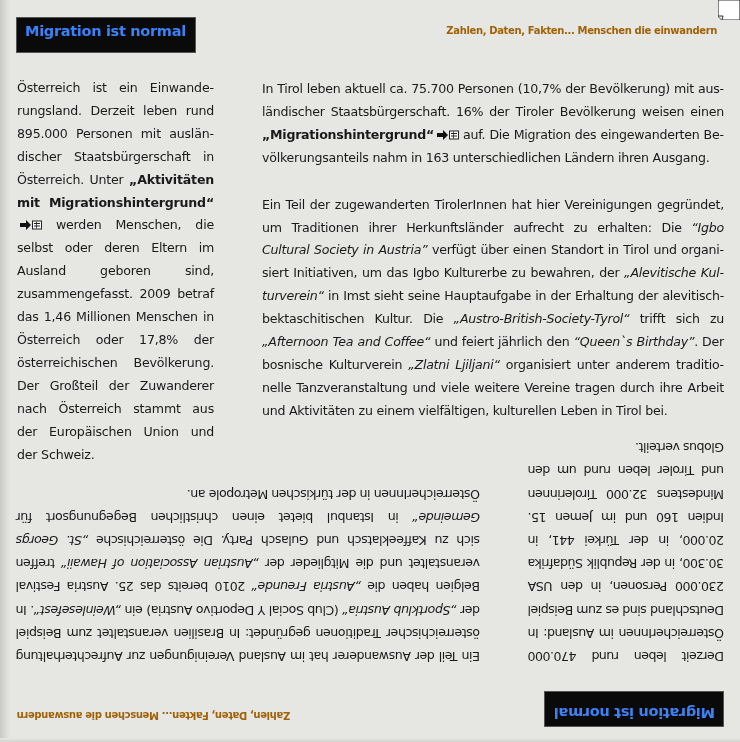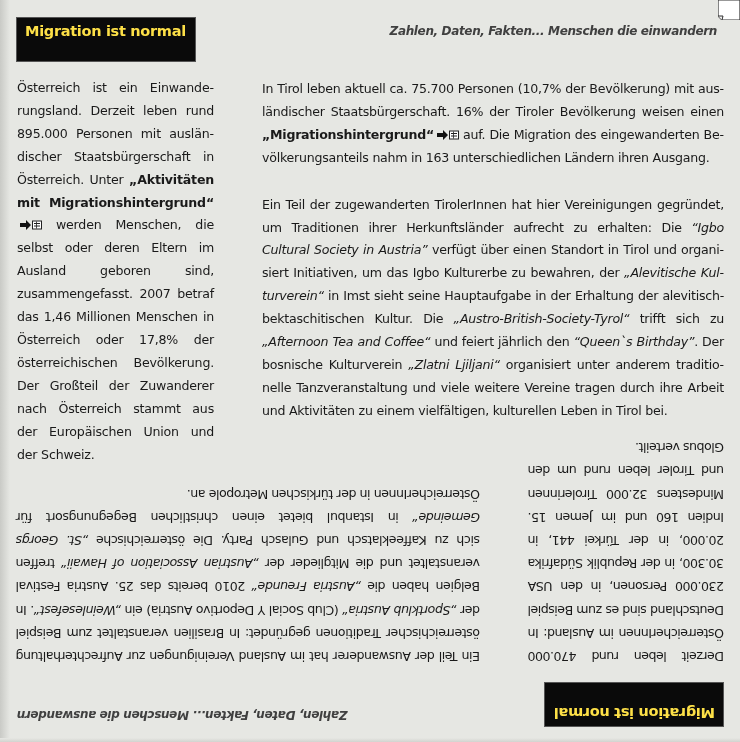--- a/index.html
+++ b/index.html
@@ -22,32 +22,32 @@
       position: absolute; right: 0; top: 0; width: 22px; height: 20px;
     }
     .half {
       position: absolute; left: 0; width: 740px; height: 371px;
     }
     .half.top { top: 0; }
     .half.bottom { top: 371px; transform: rotate(180deg); }
 
     .tag {
       position: absolute; left: 16px; top: 17px;
-      background: #0a0a0a; color: #fde047;
+      background: #0a0a0a; color: #3b82f6;
       font-family: "DejaVu Sans", sans-serif; font-weight: bold;
       font-size: 14.5px; line-height: 26px; height: 26px;
-      padding: 0 9px 17px 8px; letter-spacing: -0.3px;
+      padding: 0 9px 8px 8px; letter-spacing: -0.3px;
       white-space: nowrap;
       border: 1px solid #555;
     }
     .headline {
       position: absolute; right: 23px; top: 19px;
       font-family: "DejaVu Sans", sans-serif; font-weight: bold;
-      font-size: 12px; line-height: 24px; color: #404040;
-      letter-spacing: -0.35px; white-space: nowrap; font-style: italic;
+      font-size: 10px; line-height: 24px; color: #a16207;
+      letter-spacing: -0.35px; white-space: nowrap;
     }
     .col-left {
       position: absolute; left: 17px; top: 77px; width: 197px;
       font-size: 12.6px; line-height: 22.9px; text-align: justify;
       letter-spacing: -0.2px;
     }
     .col-right {
       position: absolute; left: 262px; top: 78px; width: 462px;
       font-size: 12.6px; line-height: 22.9px; text-align: justify;
       letter-spacing: -0.25px;
@@ -77,21 +77,21 @@
   <div class="tag">Migration ist normal</div>
   <div class="headline">Zahlen, Daten, Fakten... Menschen die einwandern</div>
 
   <div class="col-left">
     <p><span>Österreich ist ein Einwande­rungsland. Derzeit leben rund 895.000 Personen mit auslän­discher Staatsbürgerschaft in Österreich. Unter </span><span class="emb">„Aktivitäten mit Migrationshintergrund“</span><svg class="ref-icon" viewBox="0 0 22 10">
           <path d="M0 3h6V0l5 5-5 5V7H0z" fill="#111"></path>
           <rect x="12.5" y="1" width="9" height="8" fill="#fff" stroke="#222" stroke-width="1"></rect>
           <line x1="14" y1="3.5" x2="20" y2="3.5" stroke="#222" stroke-width="1"></line>
           <line x1="14" y1="6" x2="20" y2="6" stroke="#222" stroke-width="1"></line>
           <line x1="16.5" y1="1.5" x2="16.5" y2="8.5" stroke="#222" stroke-width="0.8"></line>
-        </svg><span> werden Menschen, die selbst oder deren Eltern im Ausland ge­boren sind, zusammengefasst. 2007 betraf das 1,46 Millionen Menschen in Österreich oder 17,8% der österreichischen Be­völkerung. Der Großteil der Zuwanderer nach Österreich stammt aus der Europäischen Union und der Schweiz.</span></p>
+        </svg><span> werden Menschen, die selbst oder deren Eltern im Ausland ge­boren sind, zusammengefasst. 2009 betraf das 1,46 Millionen Menschen in Österreich oder 17,8% der österreichischen Be­völkerung. Der Großteil der Zuwanderer nach Österreich stammt aus der Europäischen Union und der Schweiz.</span></p>
   </div>
 
   <div class="col-right">
     <p><span>In Tirol leben aktuell ca. 75.700 Personen (10,7% der Bevölkerung) mit aus­ländischer Staatsbürgerschaft. 16% der Tiroler Bevölkerung weisen einen </span><span class="emb">„Migrationshintergrund“</span><svg class="ref-icon" viewBox="0 0 22 10">
           <path d="M0 3h6V0l5 5-5 5V7H0z" fill="#111"></path>
           <rect x="12.5" y="1" width="9" height="8" fill="#fff" stroke="#222" stroke-width="1"></rect>
           <line x1="14" y1="3.5" x2="20" y2="3.5" stroke="#222" stroke-width="1"></line>
           <line x1="14" y1="6" x2="20" y2="6" stroke="#222" stroke-width="1"></line>
           <line x1="16.5" y1="1.5" x2="16.5" y2="8.5" stroke="#222" stroke-width="0.8"></line>
         </svg><span>  auf. Die Migration des eingewanderten Be­völkerungsanteils nahm in 163 unterschiedlichen Ländern ihren Ausgang.</span></p>

